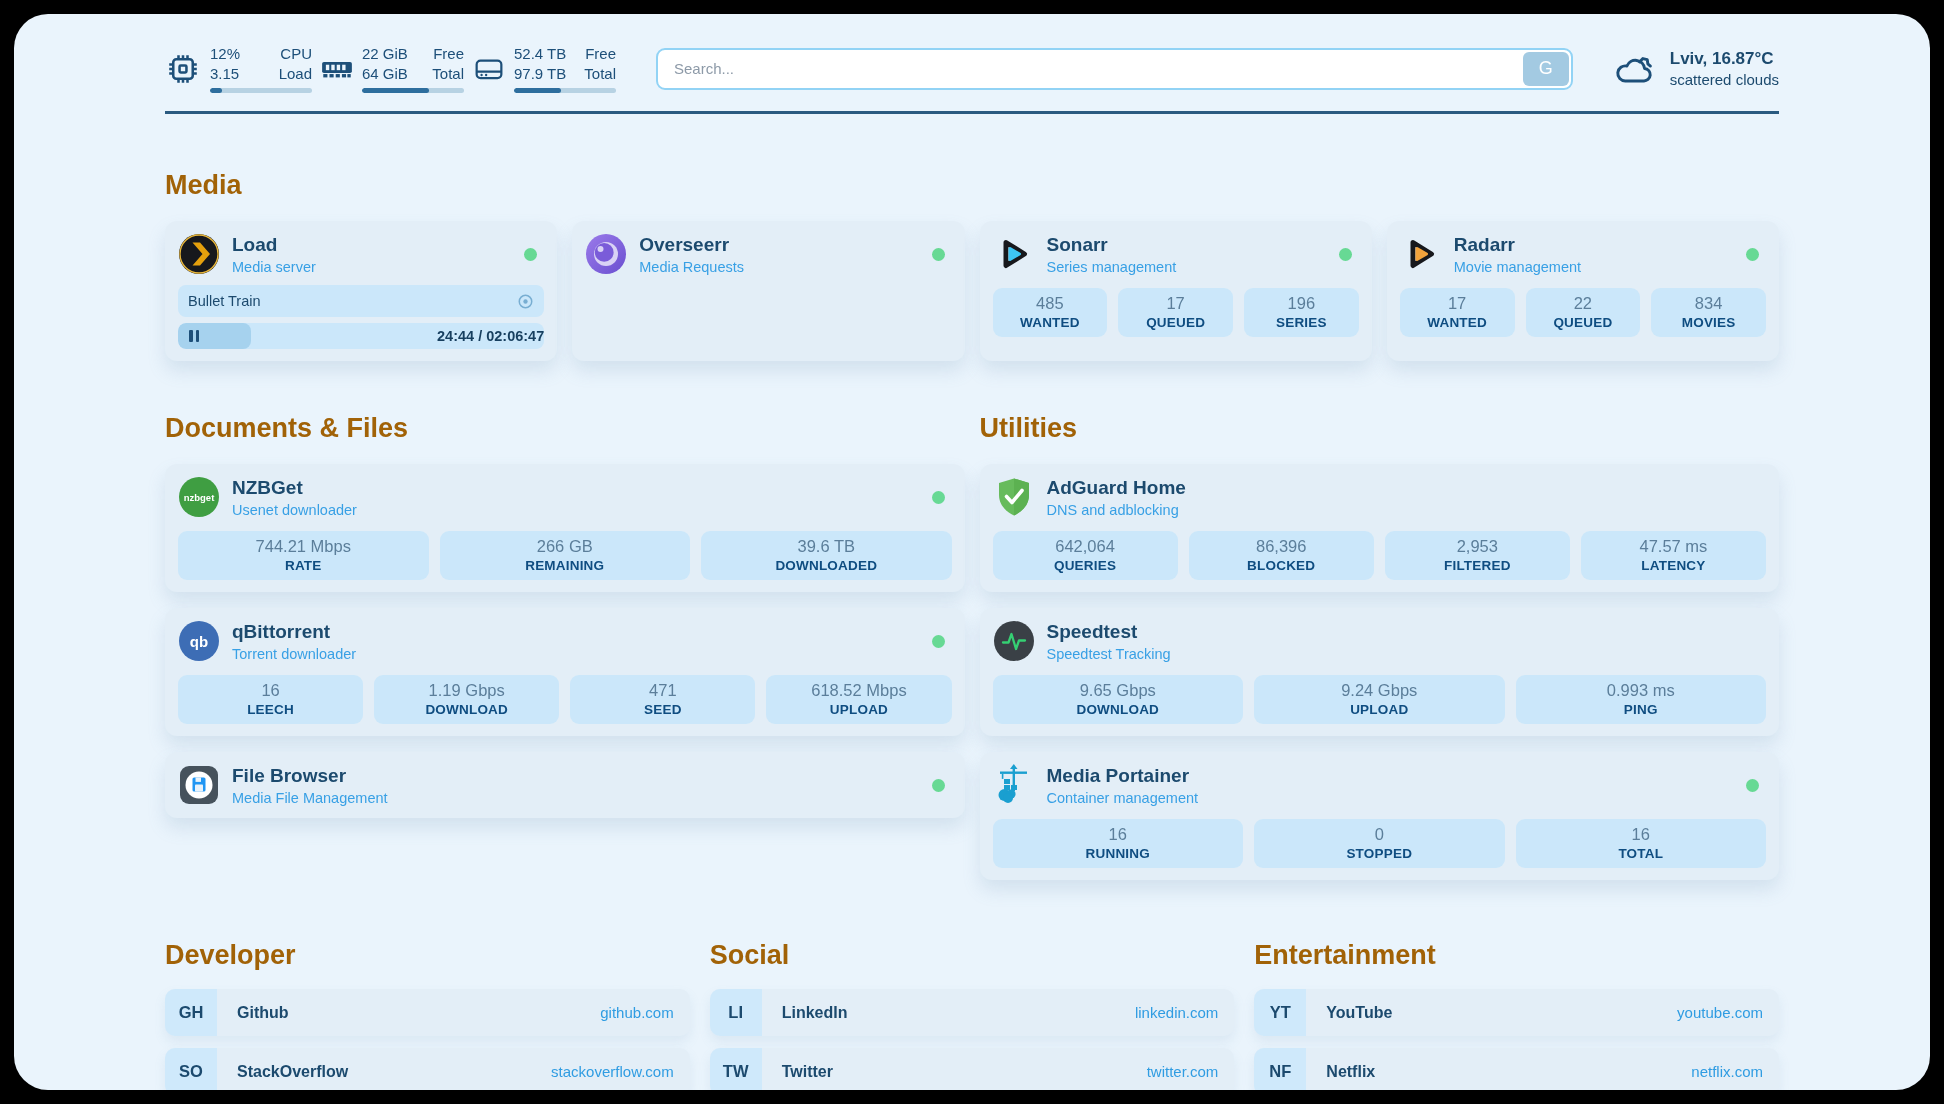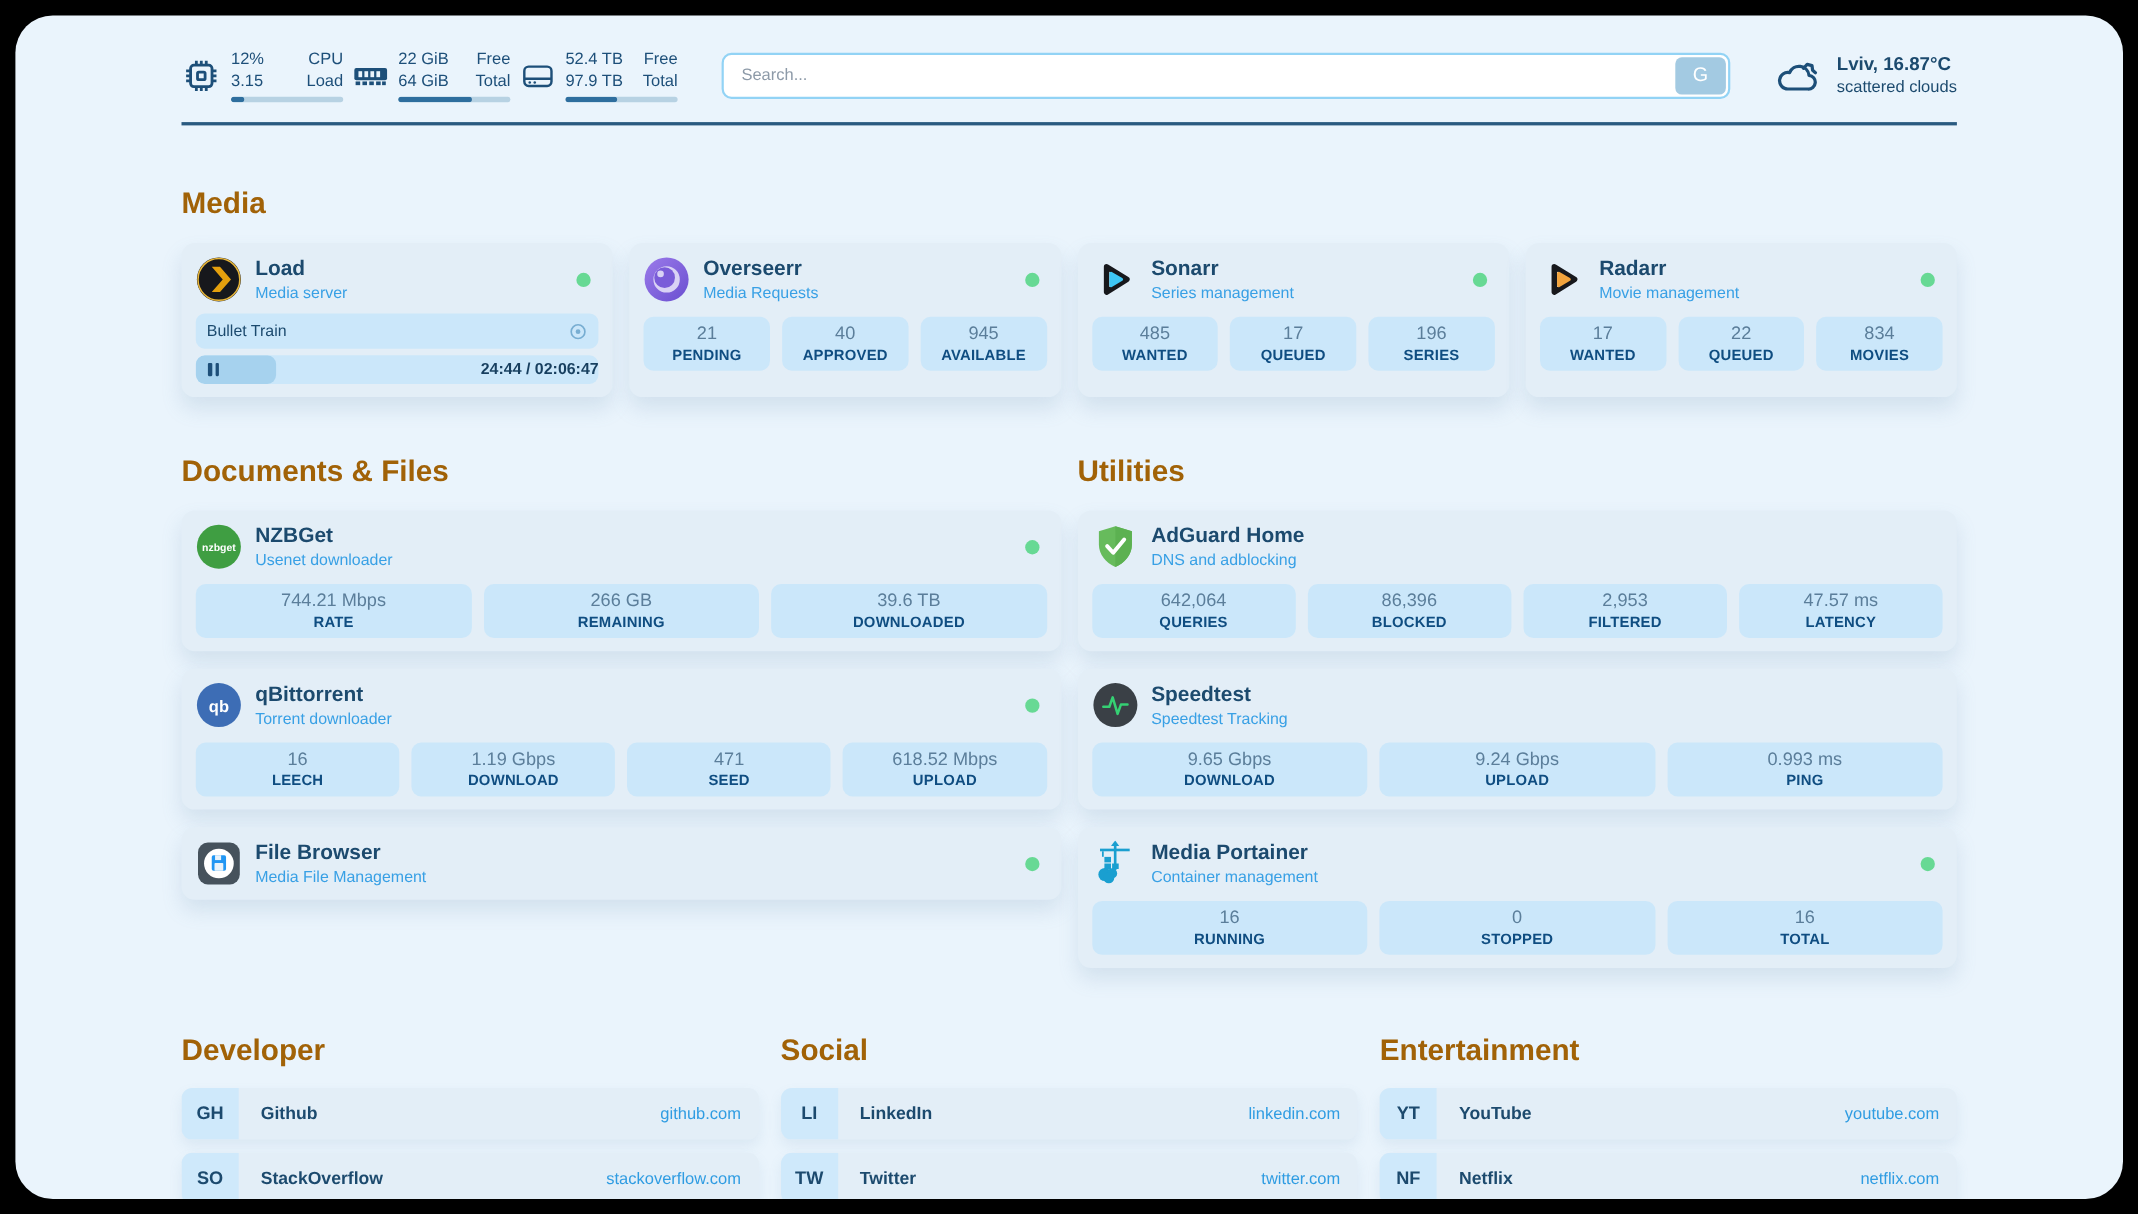--- a/index.html
+++ b/index.html
@@ -262,34 +262,20 @@
                 <circle cx="19.2" cy="19.4" r="9.4" fill="#7a5cd9"></circle>
                 <circle cx="15.5" cy="16" r="3" fill="#d9d2f5"></circle>
               </svg>
             </span>
             <div class="head-text">
               <div class="card-title">Overseerr</div>
               <div class="card-sub">Media Requests</div>
             </div>
             <span class="dot"></span>
           </div>
-          <div class="stats">
-            <div class="stat">
-              <div class="stat-value">21</div>
-              <div class="stat-label">PENDING</div>
-            </div>
-            <div class="stat">
-              <div class="stat-value">40</div>
-              <div class="stat-label">APPROVED</div>
-            </div>
-            <div class="stat">
-              <div class="stat-value">945</div>
-              <div class="stat-label">AVAILABLE</div>
-            </div>
-          </div>
         </div>
 
         <div class="card">
           <div class="card-head">
             <span class="app-icon">
               <svg width="42" height="42" viewBox="0 0 42 42">
                 <path d="M13 9.5 L31.5 21 L13 32.5 Z" fill="#fff" stroke="#17181c" stroke-width="5" stroke-linejoin="round"></path>
                 <path d="M17 15.5 L26.5 21 L17 26.5 Z" fill="#3ec6f4" stroke="#3ec6f4" stroke-width="3" stroke-linejoin="round"></path>
               </svg>
             </span>

